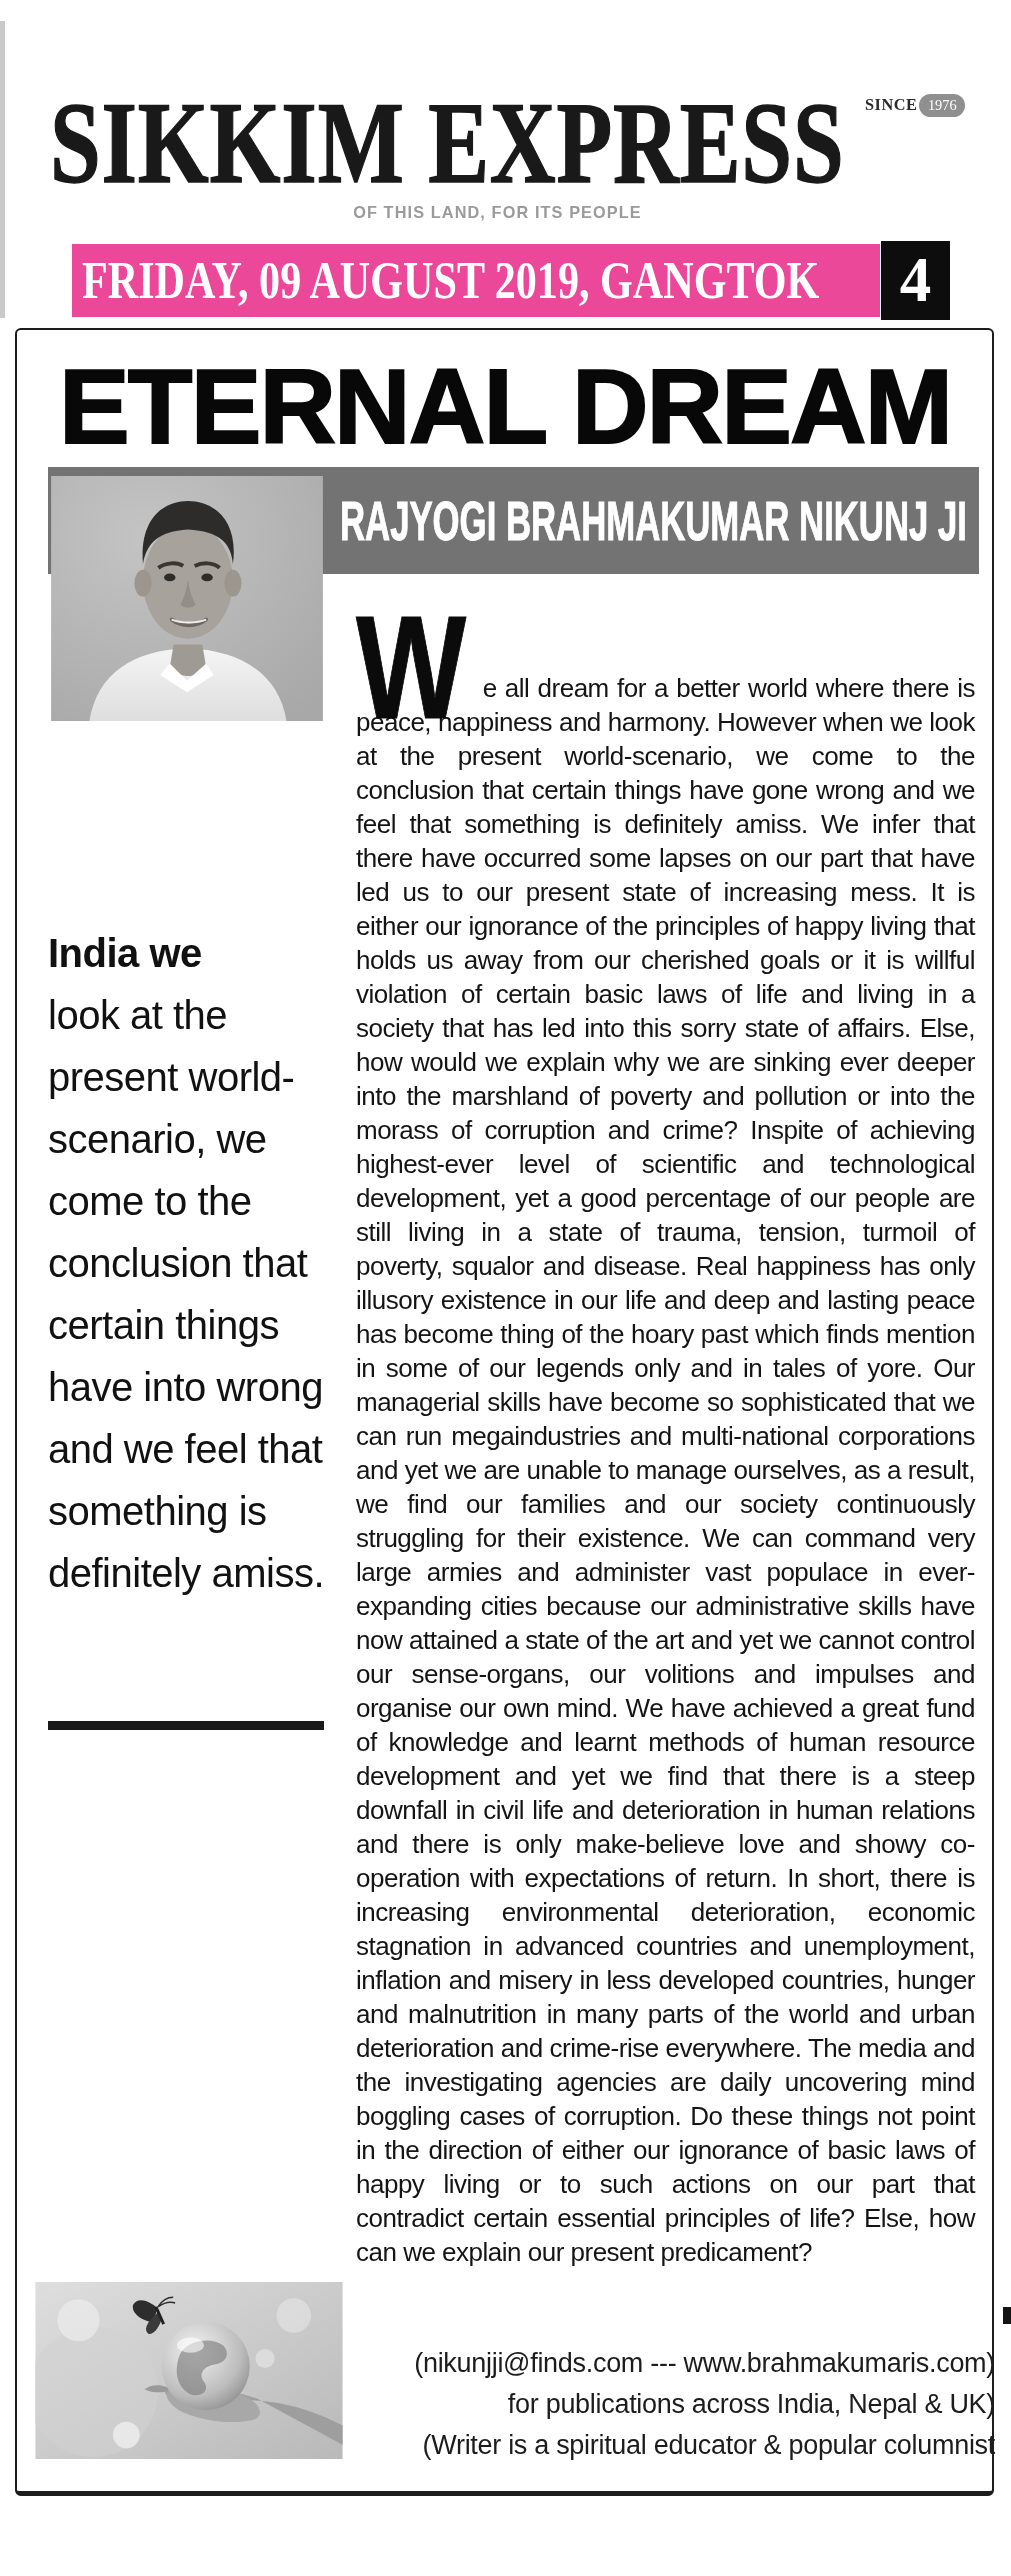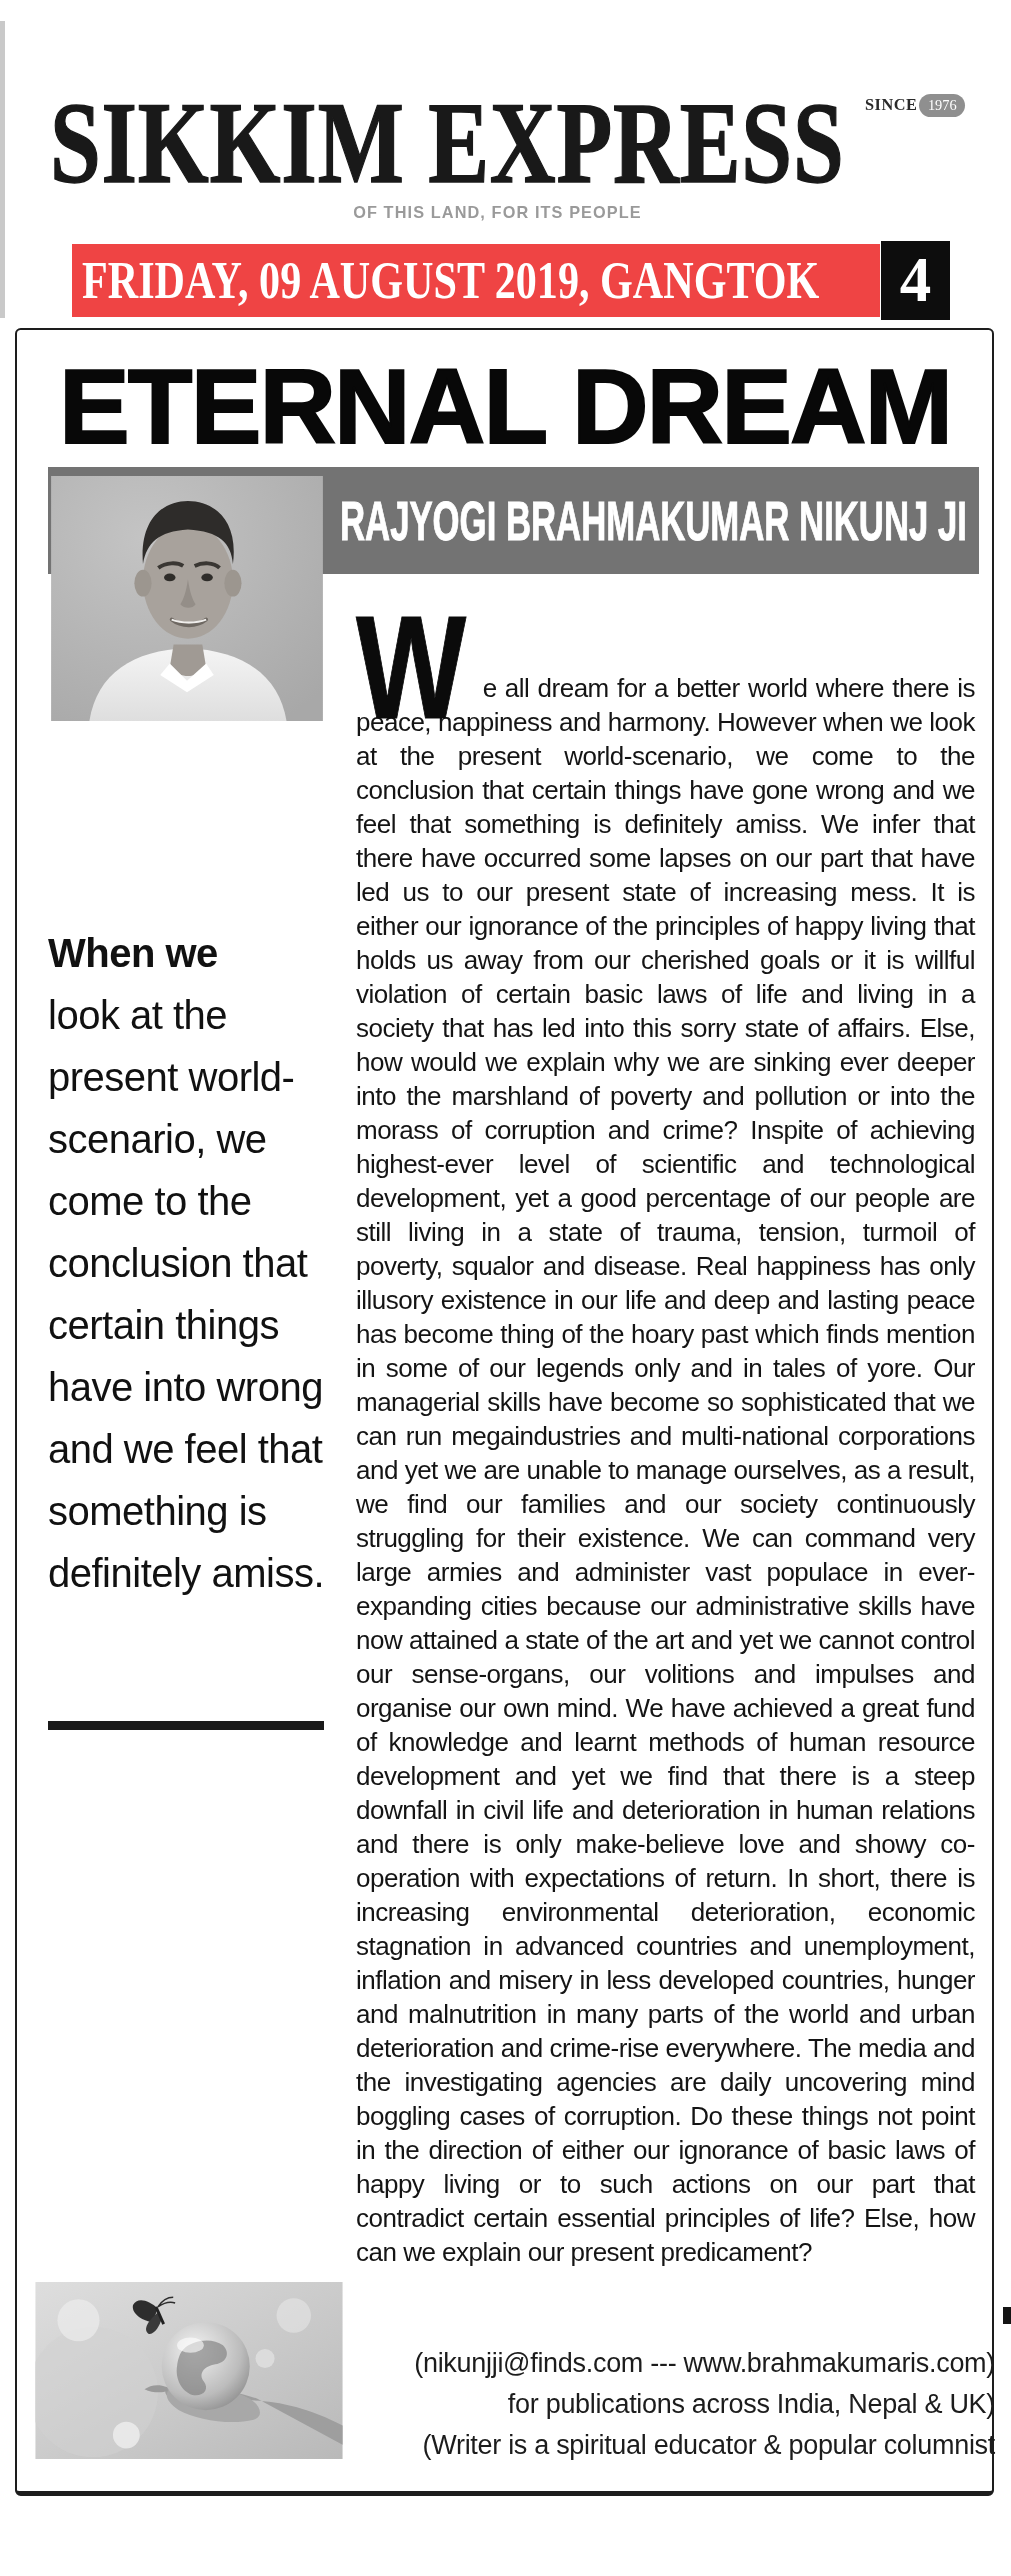--- a/index.html
+++ b/index.html
@@ -21,21 +21,21 @@
   .since-word{font-family:"Liberation Serif", serif; font-weight:bold; font-size:16.3px; color:#2a2a2a; letter-spacing:0.5px;}
   .since-oval{
     display:inline-block; background:#8f8f8f; color:#ffffff; border-radius:50%/50%;
     font-family:"Liberation Serif", serif; font-weight:normal; font-size:14.4px;
     padding:2.9px 8.6px; border-radius:13.4px;
   }
   .tagline{
     left:0; top:203px; width:995px; text-align:center;
     font-weight:bold; font-size:16.3px; letter-spacing:1.1px; color:#9a9a9a;
   }
-  .date-bar{left:72px; top:244px; width:808px; height:73px; background:#ef4444;}
+  .date-bar{left:72px; top:244px; width:808px; height:73px; background:#ec4899;}
   .date-text{
     position:absolute; left:9.6px; top:0; height:73px; line-height:73px; white-space:nowrap;
     font-family:"Liberation Serif", serif; font-weight:bold; font-size:52px; color:#ffffff;
     transform:scaleX(0.81); transform-origin:0 50%;
   }
   .page-num-box{left:881px; top:241px; width:69px; height:79px; background:#0d0d0d;
     display:flex; align-items:center; justify-content:center;}
   .page-num{font-family:"Liberation Serif", serif; font-weight:bold; font-size:63px; color:#ffffff;}
   
   .article-box{
@@ -138,21 +138,21 @@
     <path d="M150,94 C158,90 170,90 176,96" stroke="#3a3733" stroke-width="4" fill="none"></path>
     <ellipse cx="124" cy="106" rx="6" ry="4" fill="#2f2d2a"></ellipse>
     <ellipse cx="163" cy="106" rx="6" ry="4" fill="#2f2d2a"></ellipse>
 
     <path d="M143,108 C141,122 138,130 135,134 C139,139 148,139 151,134 C148,130 145,122 143,108" fill="#948e88"></path>
     <path d="M126,150 C136,158 152,158 162,150" stroke="#6e6862" stroke-width="4" fill="none" stroke-linecap="round"></path>
     <path d="M126,150 C136,154 152,154 162,150" stroke="#f0eeec" stroke-width="2" fill="none"></path>
   </svg>
 
   <div class="abs pull-quote">
-    <span class="lead">When we</span><br>
+    <span class="lead">India we</span><br>
     <span>look at the present world-scenario, we come to the conclusion that certain things have into wrong and we feel that something is definitely amiss.</span>
   </div>
   <div class="abs quote-rule"></div>
 
   <div class="abs body-para">
     <span class="dropcap">
       <span class="dropcap-glyph">W</span>
     </span><span>e all dream for a better world where there is peace, happiness and harmony. However when we look at the present world-scenario, we come to the conclusion that certain things have gone wrong and we feel that something is definitely amiss. We infer that there have occurred some lapses on our part that have led us to our present state of increasing mess. It is either our ignorance of the principles of happy living that holds us away from our cherished goals or it is willful violation of certain basic laws of life and living in a society that has led into this sorry state of affairs. Else, how would we explain why we are sinking ever deeper into the marshland of poverty and pollution or into the morass of corruption and crime? Inspite of achieving highest-ever level of scientific and technological development, yet a good percentage of our people are still living in a state of trauma, tension, turmoil of poverty, squalor and disease. Real happiness has only illusory existence in our life and deep and lasting peace has become thing of the hoary past which finds mention in some of our legends only and in tales of yore. Our managerial skills have become so sophisticated that we can run megaindustries and multi-national corporations and yet we are unable to manage ourselves, as a result, we find our families and our society continuously struggling for their existence. We can command very large armies and administer vast populace in ever-expanding cities because our administrative skills have now attained a state of the art and yet we cannot control our sense-organs, our volitions and impulses and organise our own mind. We have achieved a great fund of knowledge and learnt methods of human resource development and yet we find that there is a steep downfall in civil life and deterioration in human relations and there is only make-believe love and showy co-operation with expectations of return. In short, there is increasing environmental deterioration, economic stagnation in advanced countries and unemployment, inflation and misery in less developed countries, hunger and malnutrition in many parts of the world and urban deterioration and crime-rise everywhere. The media and the investigating agencies are daily uncovering mind boggling cases of corruption. Do these things not point in the direction of either our ignorance of basic laws of happy living or to such actions on our part that contradict certain essential principles of life? Else, how can we explain our present predicament?</span>
   </div>
 

